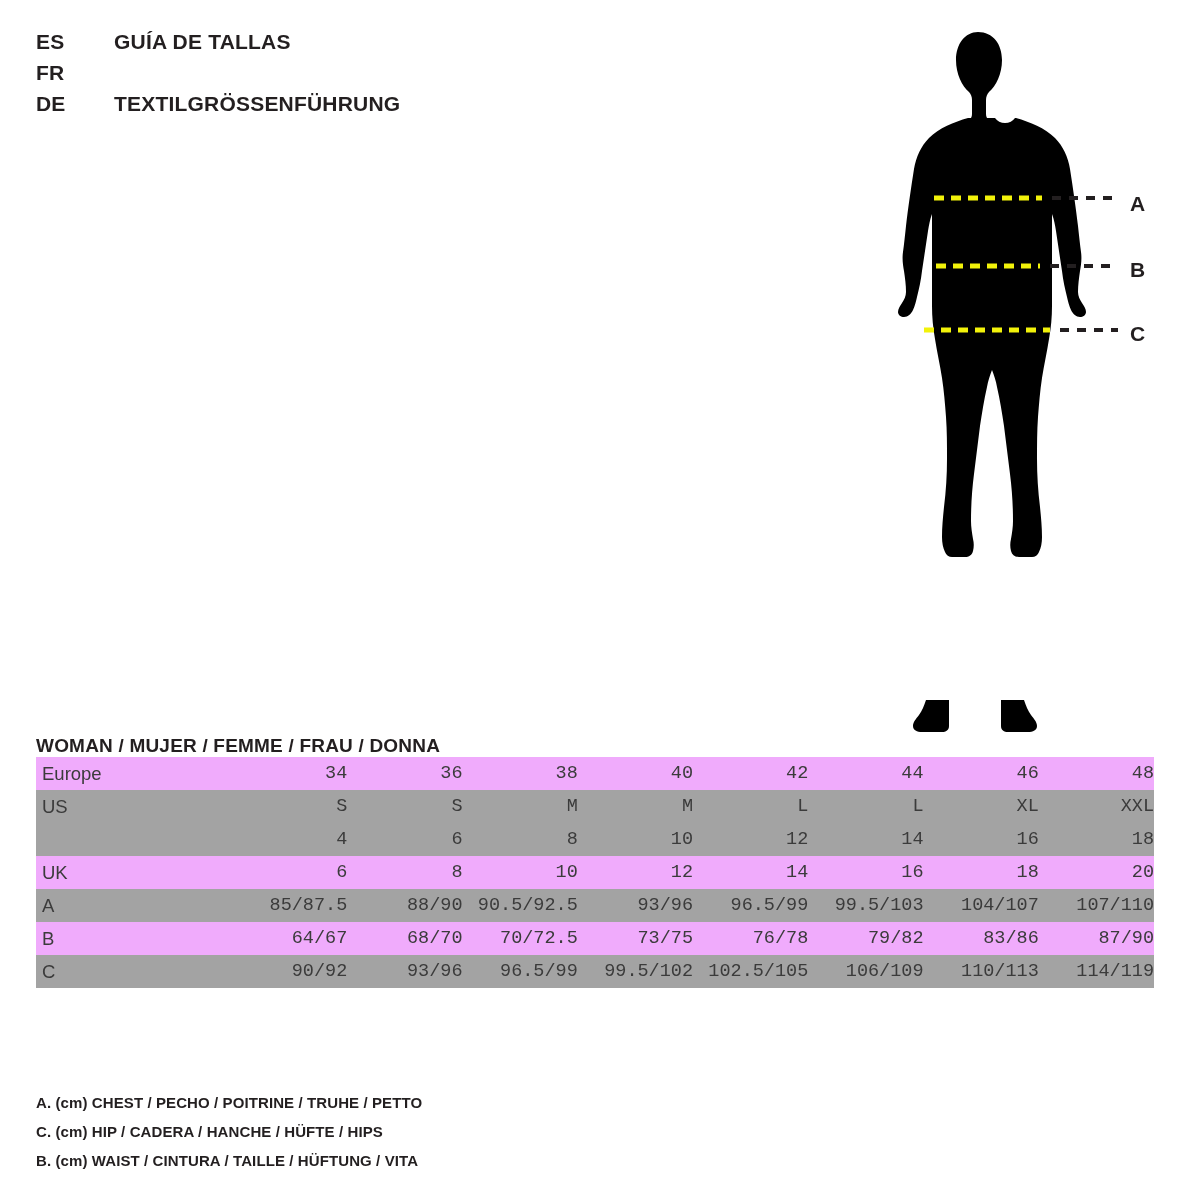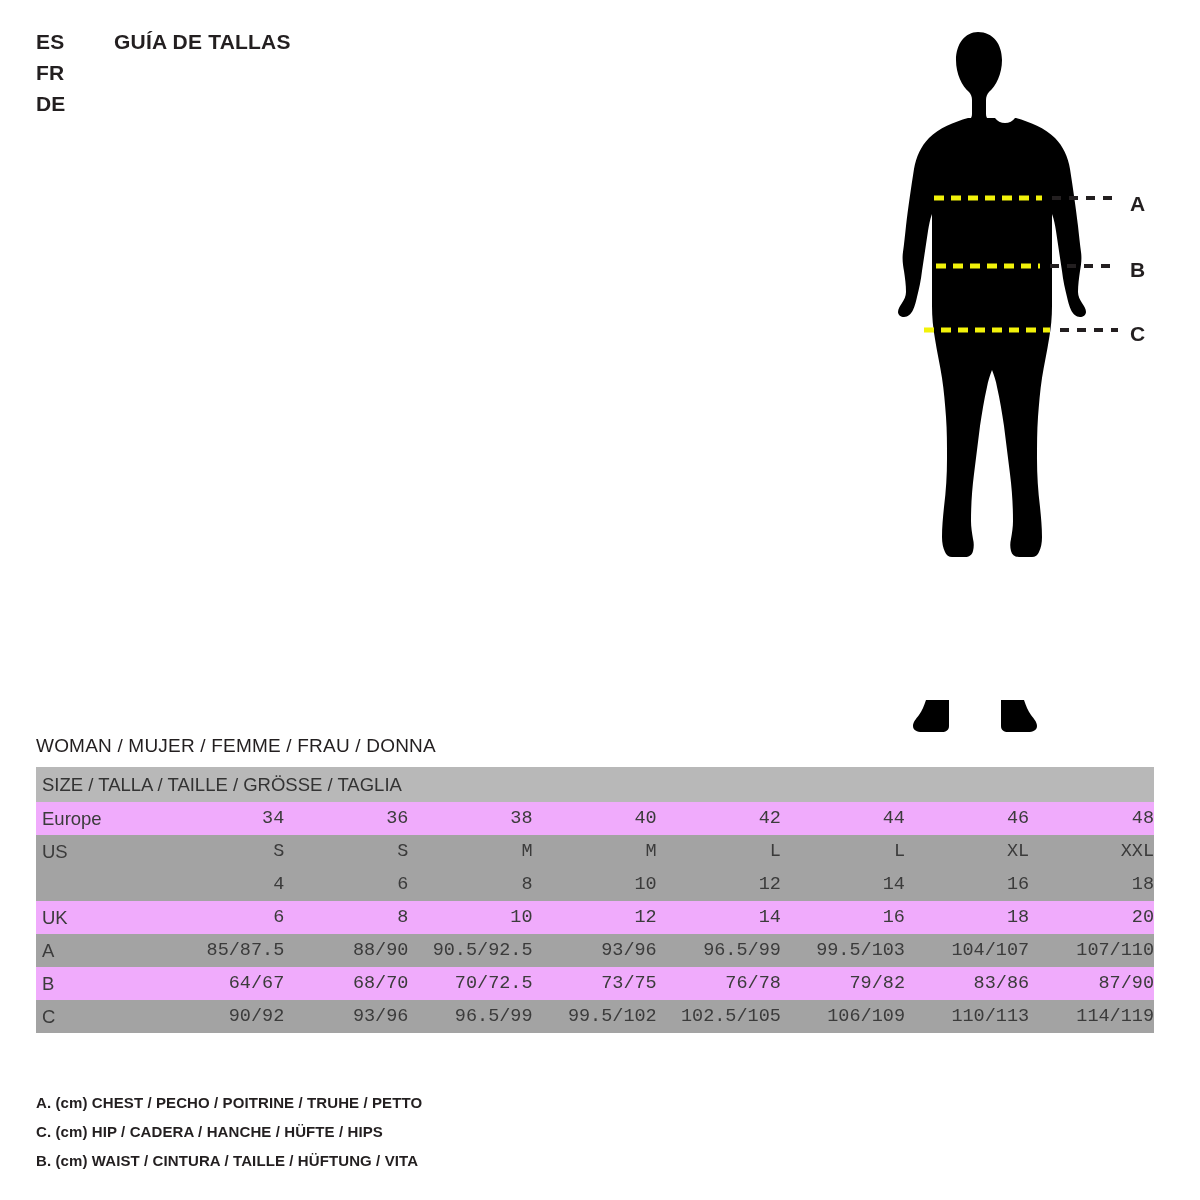--- a/index.html
+++ b/index.html
@@ -63,23 +63,22 @@
 
   
   .table-section {
     position: absolute;
     top: 735px;
     left: 36px;
     width: 1120px;
   }
   .woman-title {
     font-size: 19px;
-    font-weight: normal;
+    font-weight: bold;
     letter-spacing: 0.2px;
-    margin-bottom: 10px;
     color: #231f20;
   }
   table.size-table {
     border-collapse: collapse;
     width: 1118px;
     table-layout: fixed;
   }
   table.size-table td {
     font-size: 18.5px;
     color: #3b3b3b;
@@ -120,20 +119,21 @@
 <div class="lang-block">
   <div class="lang-row">
     <div class="lang-code">ES</div>
     <div class="lang-text">GUÍA DE TALLAS</div>
   </div>
   <div class="lang-row">
     <div class="lang-code">FR</div>
   </div>
   <div class="lang-row">
     <div class="lang-code">DE</div>
+    <div class="lang-text">TEXTILGRÖSSENFÜHRUNG</div>
   </div>
 </div>
 
 <div class="figure-wrap">
   <svg width="330" height="730" viewBox="0 0 330 730">
     <g fill="#000000">
 
       <path d="M118 22c-13 0-22 12-22 28 0 14 6 26 13 32 2 2 3 5 3 8l0 14c0 3-1 5-4 6 0 0 0 0 0 0 0 0 22 0 22 0s0 0 0 0c-3-1-4-3-4-6l0-14c0-3 1-6 3-8 7-6 13-18 13-32 0-16-9-28-24-28z"></path>
 
       <path d="M108 108c-14 4-29 10-39 20-8 8-13 19-15 31-3 19-6 40-8 57-1 9-2 19-3 26-1 7 0 13 1 19 1 7 2 14 2 21 0 4-2 8-4 11-2 3-4 6-4 9 0 3 3 5 6 5 4 0 7-3 9-7 2-4 3-9 4-13 2-8 4-17 5-26 2-13 4-27 6-40 1-6 2-12 4-17l0 92c0 11 1 22 3 33 2 13 5 26 7 39 2 13 3 26 4 39 1 14 1 28 1 42 0 16-1 32-3 48-1 10-2 20-2 30 0 6 1 11 3 15 1 3 4 5 7 5l13 0c4 0 7-2 8-6 1-4 1-8 0-12-1-6-2-12-2-18 0-16 1-31 3-47 2-16 4-32 6-48 2-13 4-26 7-39 1-6 3-12 5-17 2 5 4 11 5 17 3 13 5 26 7 39 2 16 4 32 6 48 2 16 3 31 3 47 0 6-1 12-2 18-1 4-1 8 0 12 1 4 4 6 8 6l13 0c3 0 6-2 7-5 2-4 3-9 3-15 0-10-1-20-2-30-2-16-3-32-3-48 0-14 0-28 1-42 1-13 2-26 4-39 2-13 5-26 7-39 2-11 3-22 3-33l0-92c2 5 3 11 4 17 2 13 4 27 6 40 1 9 3 18 5 26 1 4 2 9 4 13 2 4 5 7 9 7 3 0 6-2 6-5 0-3-2-6-4-9-2-3-4-7-4-11 0-7 1-14 2-21 1-6 2-12 1-19-1-7-2-17-3-26-2-17-5-38-8-57-2-12-7-23-15-31-10-10-25-16-39-20l-1 0c-2 3-6 5-10 5s-8-2-10-5l-1 0z"></path>
@@ -154,23 +154,20 @@
 
 <div class="measure-letter letter-a">A</div>
 <div class="measure-letter letter-b">B</div>
 <div class="measure-letter letter-c">C</div>
 
 <div class="table-section">
   <div class="woman-title">WOMAN / MUJER / FEMME / FRAU / DONNA</div>
 
   <table class="size-table">
     <tbody>
-      <tr class="head-row">
-        <td colspan="9" class="col-label">SIZE / TALLA / TAILLE / GRÖSSE / TAGLIA</td>
-      </tr>
 
       <tr class="plain">
         <td class="col-label">Europe</td>
         <td class="col-val">34</td>
         <td class="col-val">36</td>
         <td class="col-val">38</td>
         <td class="col-val">40</td>
         <td class="col-val">42</td>
         <td class="col-val">44</td>
         <td class="col-val">46</td>

